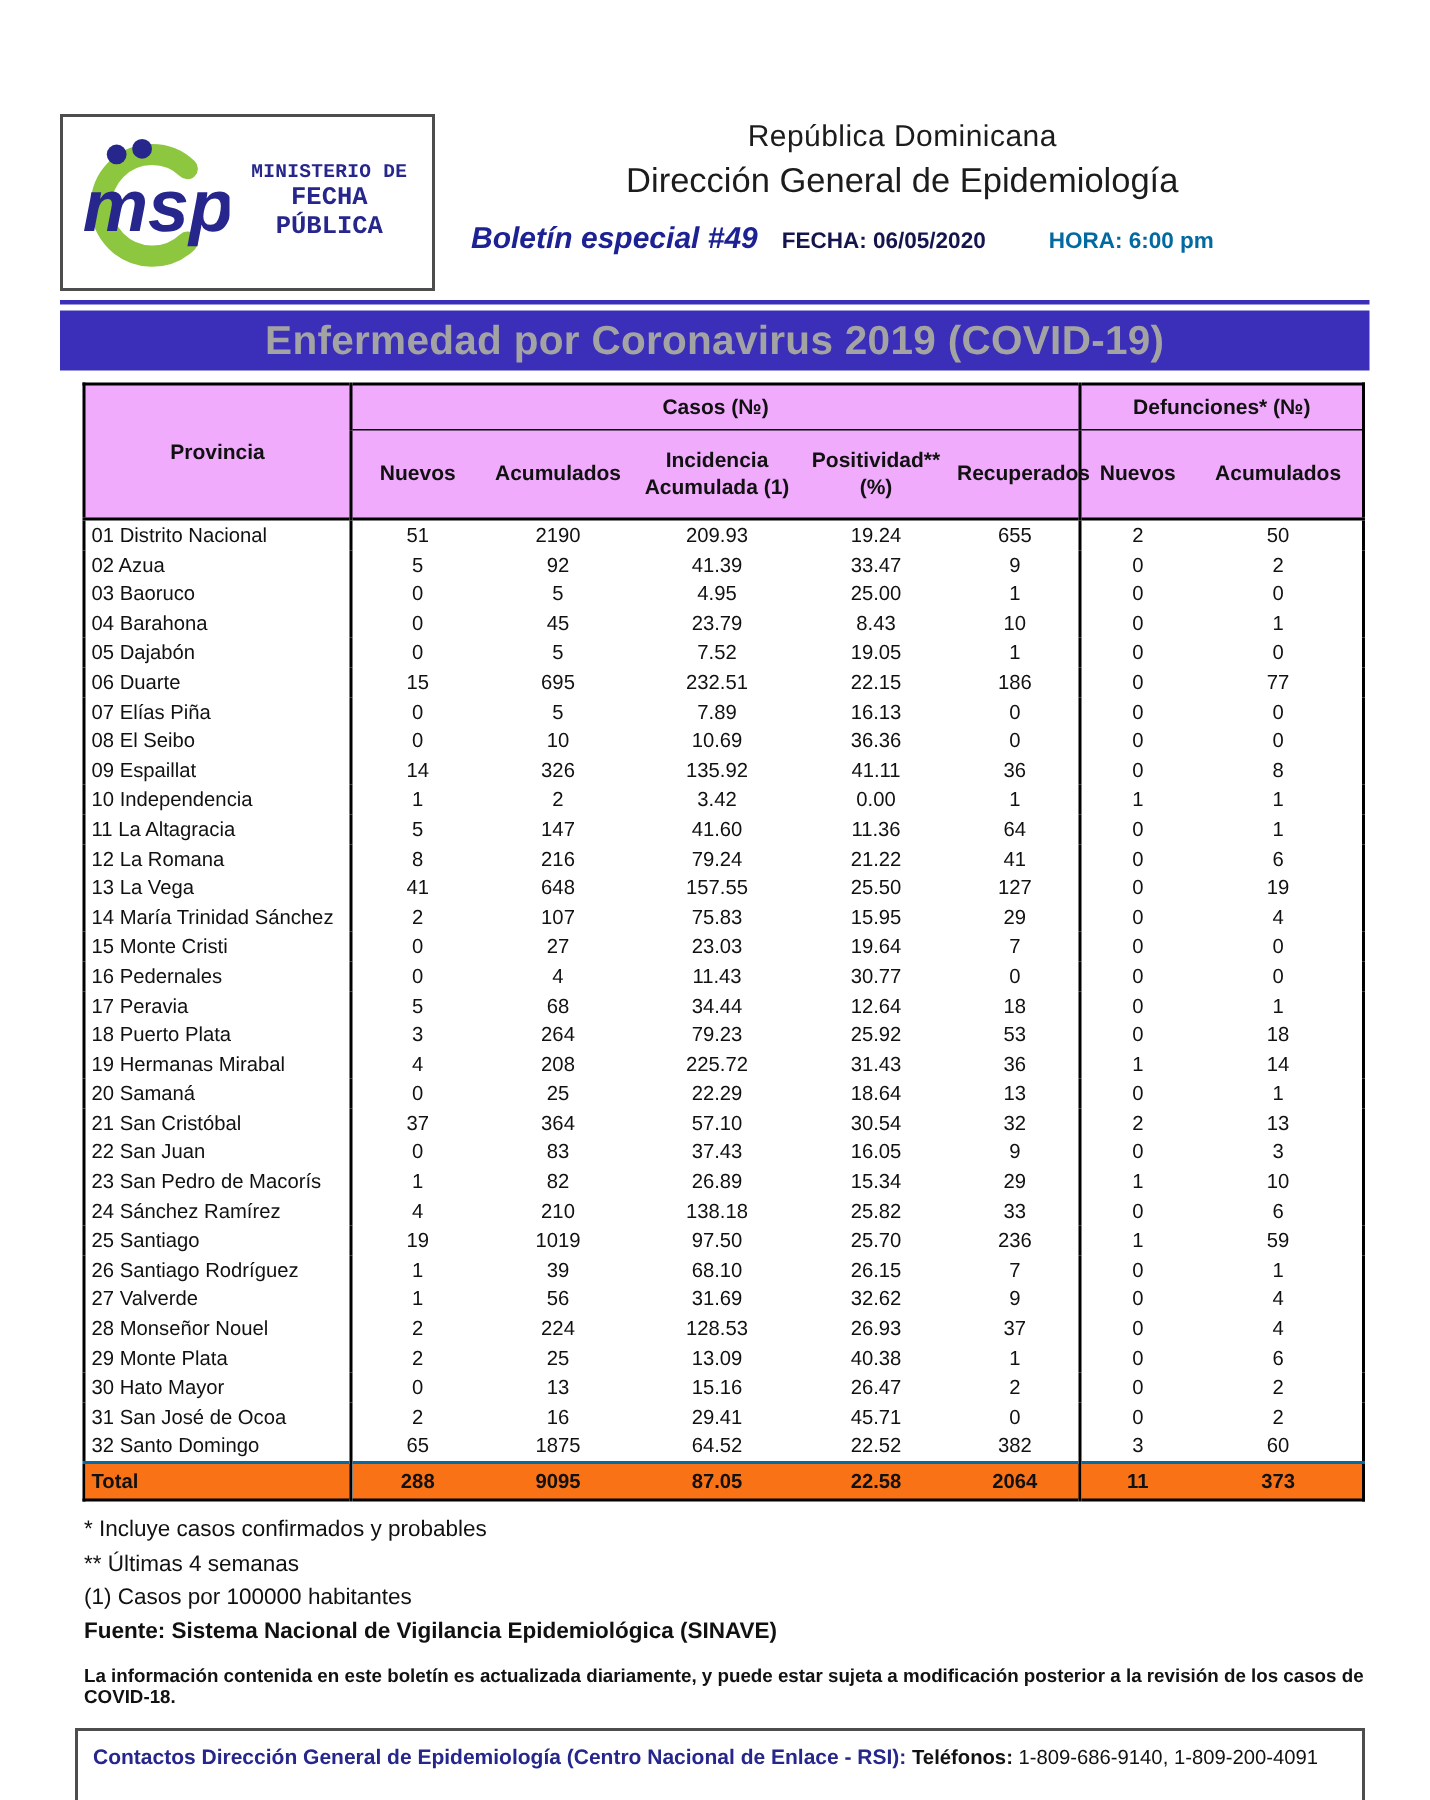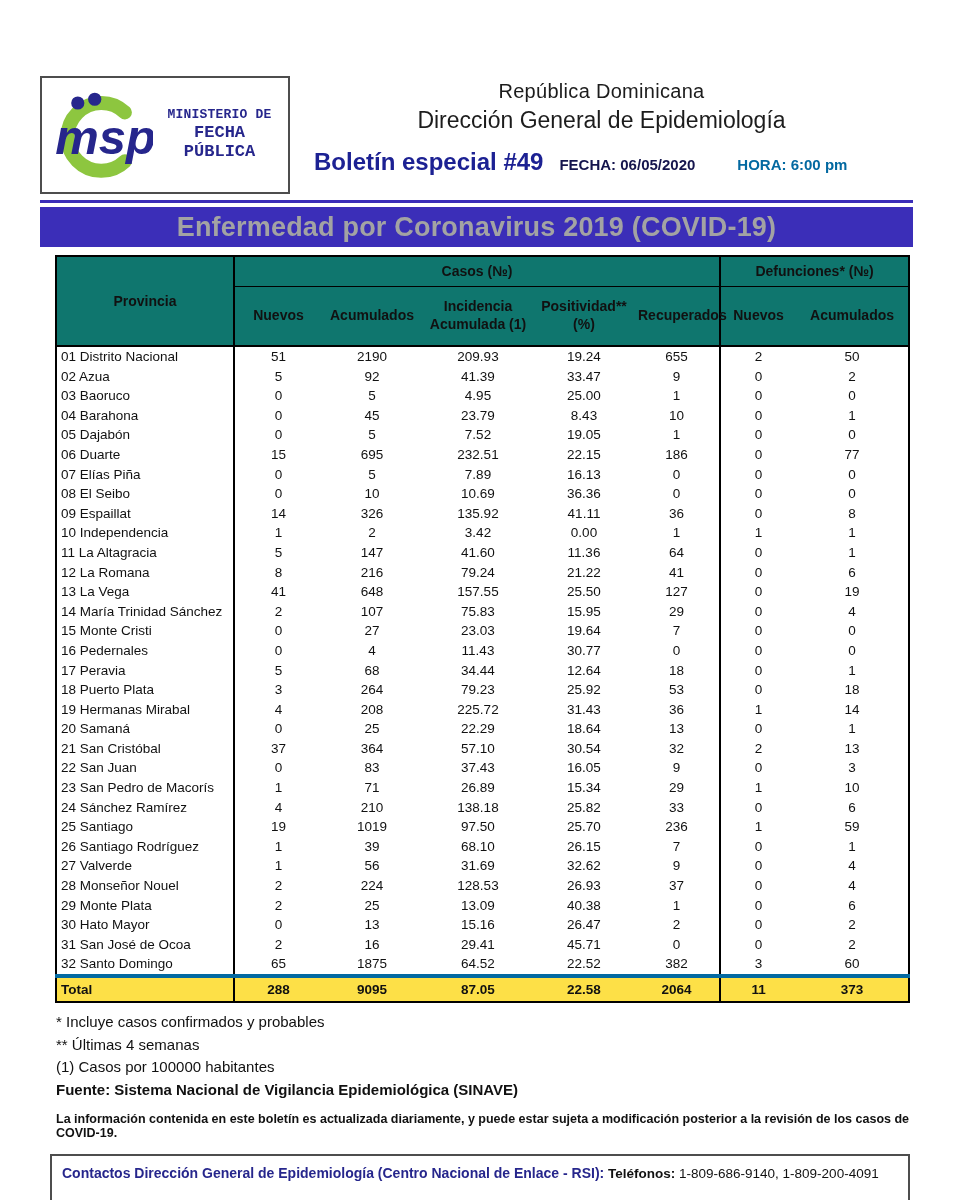--- a/index.html
+++ b/index.html
@@ -12,47 +12,47 @@
   .header-flex { display:flex; align-items:flex-start; }
   .logo-box { width:250px; height:118px; border:2px solid #4d4d4d; background:#fff;
               display:flex; align-items:center; justify-content:center; gap:4px; flex-shrink:0; }
   .logo-org { text-align:center; color:#26268c; line-height:1.15; padding-right:6px;font-family:Liberation Mono, monospace; }
   .logo-org .l1 { font-size:13px; font-weight:600; letter-spacing:.2px; }
   .logo-org .l2 { font-size:17px; font-weight:bold; }
   .header-right { flex:1; padding-top:4px; }
   .country-title { text-align:center; font-size:20px; color:#1c1c1c; letter-spacing:.3px; }
   .department { text-align:center; font-size:23px; color:#1c1c1c; margin-top:4px; }
   .bulletin-row { display:flex; align-items:baseline; margin-top:14px; padding-left:24px; }
-  .bulletin-label { font-size:24px; font-weight:bold; color:#1c2193; }
+  .bulletin-label { font-size:20px; font-weight:bold; color:#1c2193;font-style:italic; }
   .date-label { font-size:15px; font-weight:bold; color:#15154d; margin-left:16px; }
   .time-label { font-size:15px; font-weight:bold; color:#0369a1; margin-left:42px; }
 
   .blue-rule { height:3px; background:#3b2eb8; margin-top:6px; }
 
   
   .banner { margin-top:4px; height:40px; background:#3b2eb8; color:#a3a3a3;
             display:flex; align-items:center; justify-content:center;
             font-size:27px; font-weight:bold; letter-spacing:.2px; }
 
   .figure-caption { margin:12px 2px 0 2px; font-size:15px; font-weight:bold; line-height:1.25; color:#111; }
 
   
   table { border-collapse:collapse; width:853px; margin:8px 0 0 15px; table-layout:fixed; }
   table, th, td { font-family:"Liberation Sans", sans-serif; }
   .tbl-outer { border:2px solid #000; }
-  th { font-size:14px; font-weight:bold; background:#0f766e; text-align:center; vertical-align:middle; }
+  th { font-size:14px; font-weight:bold; background:#f0abfc; text-align:center; vertical-align:middle; }
   .gh-row th { height:30px; }
   .sub-row th { height:60px; line-height:1.25; padding:2px 4px; }
   .gh-casos, .gh-def { border-bottom:1.5px solid #000; }
   .gl { border-left:2px solid #000; }
   thead { border-bottom:2px solid #000; }
   td { font-size:13.5px; height:19.6px; line-height:19.6px; white-space:nowrap; overflow:hidden; }
   td.prov { text-align:left; padding-left:4px; }
   td.num { text-align:center; }
-  tr.total-row td { background:#fde047; font-weight:bold; border-top:4px solid #0369a1; height:23px; line-height:23px; }
+  tr.total-row td { background:#f97316; font-weight:bold; border-top:2px solid #0369a1; height:23px; line-height:23px; }
 
   
   .footnotes { margin:8px 0 0 16px; font-size:15px; line-height:1.5; color:#111; }
   .source-line { margin:2px 0 0 16px; font-size:15px; font-weight:bold; }
   .disclaimer { margin:14px 0 0 16px; font-size:12.5px; font-weight:bold; color:#111; }
 
   
   .contacts-box { margin:14px 0 0 10px; width:860px; border:2px solid #4d4d4d;
                   padding:7px 10px 22px 10px; font-size:13.5px; line-height:1.5; }
   .contacts-title { color:#26268c; font-weight:bold; font-size:14px; }
@@ -336,21 +336,21 @@
           <td class="num">83</td>
           <td class="num">37.43</td>
           <td class="num">16.05</td>
           <td class="num">9</td>
           <td class="num gl">0</td>
           <td class="num">3</td>
         </tr>
         <tr>
           <td class="prov">23 San Pedro de Macorís</td>
           <td class="num gl">1</td>
-          <td class="num">71</td>
+          <td class="num">82</td>
           <td class="num">26.89</td>
           <td class="num">15.34</td>
           <td class="num">29</td>
           <td class="num gl">1</td>
           <td class="num">10</td>
         </tr>
         <tr>
           <td class="prov">24 Sánchez Ramírez</td>
           <td class="num gl">4</td>
           <td class="num">210</td>
@@ -455,21 +455,21 @@
       </tfoot>
   </table>
 
   <div class="footnotes">
     <div>* Incluye casos confirmados y probables</div>
     <div>** Últimas 4 semanas</div>
     <div>(1) Casos por 100000 habitantes</div>
   </div>
   <div class="source-line">Fuente: Sistema Nacional de Vigilancia Epidemiológica (SINAVE)</div>
 
-  <div class="disclaimer">La información contenida en este boletín es actualizada diariamente, y puede estar sujeta a modificación posterior a la revisión de los casos de COVID-19.</div>
+  <div class="disclaimer">La información contenida en este boletín es actualizada diariamente, y puede estar sujeta a modificación posterior a la revisión de los casos de COVID-18.</div>
 
   <div class="contacts-box">
     <span class="contacts-title">Contactos Dirección General de Epidemiología (Centro Nacional de Enlace - RSI):</span>
     <span class="bold-label">Teléfonos:</span>
     <span>1-809-686-9140, 1-809-200-4091</span>
     
     
     
     
     

